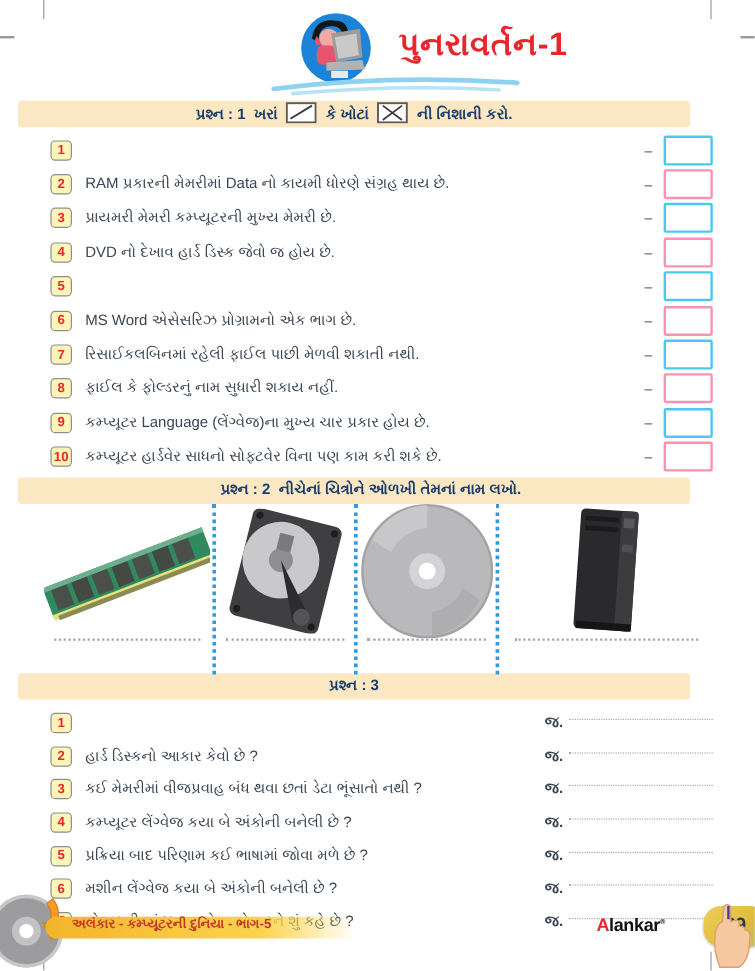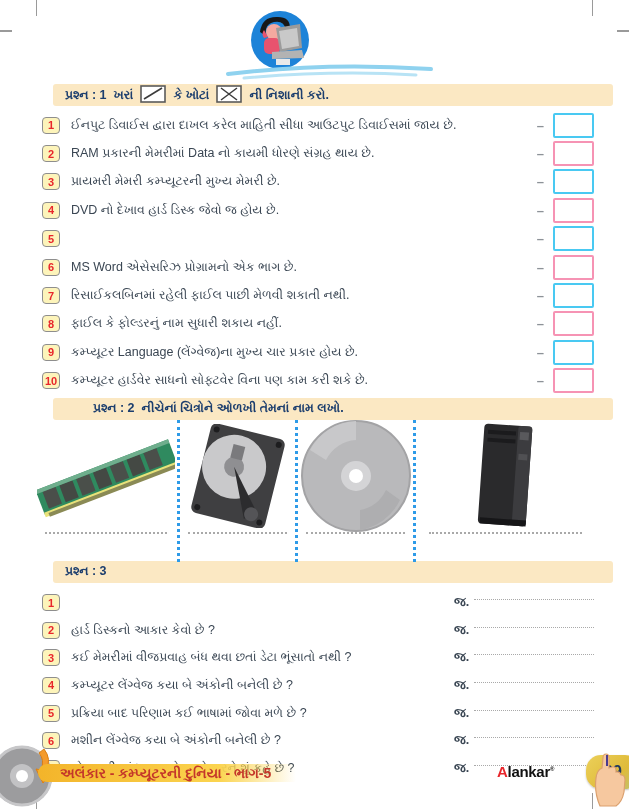--- a/index.html
+++ b/index.html
@@ -11,23 +11,23 @@
   }
   
   .crop { position:absolute; background:#9a9a9a; }
   
   .header { position:relative; height:84px; }
   .mascot-wrap { position:absolute; left:250px; top:10px; width:60px; height:60px; }
   .page-title { position:absolute; left:332px; top:22px; font-size:27px; font-weight:bold; color:#e8262b; letter-spacing:0.5px; }
   .swoosh { position:absolute; left:226px; top:64px; }
   
   .section-bar {
-    margin-left:53px; width:560px; height:22px; background:#fbe8c3; border-radius:3px;
+    margin-left:15px; width:560px; height:22px; background:#fbe8c3; border-radius:3px;
     display:flex; align-items:center; gap:7px; padding:0 12px;
-    color:#1c3e6e; font-weight:bold; font-size:12.5px;
+    color:#1c3e6e; font-weight:bold; font-size:12.5px;justify-content:center;
   }
   .checkbox-demo { display:inline-block; }
   
   .q1-list { margin-top:5px; }
   .q-row { display:flex; align-items:center; height:28.4px; padding-left:42px; padding-right:35px; }
   .num-badge {
     width:18px; height:17px; flex:0 0 18px; background:#fdf4ba; border:1px solid #8e8e8e; border-radius:4px;
     color:#e8262b; font-weight:bold; font-size:11px; display:flex; align-items:center; justify-content:center;
   }
   .q-text { margin-left:11px; font-size:12.5px; color:#3a4653; }
@@ -45,22 +45,22 @@
   
   .q3-list { margin-top:6px; }
   .q3-row { display:flex; align-items:center; height:27.6px; padding-left:42px; padding-right:35px; }
   .q3-ans { margin-left:auto; width:140px; display:flex; align-items:center; gap:5px; }
   .ans-label { color:#3a4653; font-size:12.5px; font-weight:bold; }
   .write-line { flex:1; border-top:1.5px dotted #a9a9a9; height:0; margin-top:-6px; }
   
   .footer-banner {
     position:absolute; left:38px; top:764px; width:258px; height:18px;
     background:linear-gradient(to right,#f3b42a,#fbd44f 70%,rgba(251,212,79,0));
-    border-radius:9px 0 0 9px; display:flex; align-items:flex-end; padding-left:22px;
-    color:#c4372a; font-weight:bold; font-size:14px;
+    border-radius:9px 0 0 9px; display:flex; align-items:flex-start; padding-left:22px;
+    color:#c4372a; font-weight:bold; font-size:11px;
   }
   .cd-icon { position:absolute; left:-6px; top:743px; }
   .brand { position:absolute; left:497px; top:763px; font-size:15px; font-weight:bold; color:#111111; letter-spacing:-0.3px; }
   .brand .a-red { color:#e8262b; }
   .brand sup { font-size:6px; }
   .page-badge {
     position:absolute; left:562px; top:755px; width:54px; height:34px; border-radius:15px;
     background:linear-gradient(135deg,#ecd05a,#dfbb3a 60%,#b9c27a);
     display:flex; align-items:center; justify-content:center;
     color:#223a5e; font-weight:bold; font-size:16px;
@@ -86,20 +86,21 @@
       <path d="M10 22 Q12 6 28 7 Q40 7 40 18 L36 20 Q34 10 24 12 Q14 14 16 26 Z" fill="#171717"></path>
       <circle cx="24" cy="22" r="8" fill="#f4a9a0"></circle>
       <path d="M14 20 q-3 4 0 8 l4 -1 z" fill="#e8536e"></path>
       <rect x="14" y="28" width="16" height="16" rx="5" fill="#e8536e"></rect>
       <polygon points="26,18 50,14 52,38 30,42" fill="#9b9b9b"></polygon>
       <polygon points="29,21 47,18 49,36 32,39" fill="#c9c9c9"></polygon>
       <polygon points="22,42 52,40 54,48 22,49" fill="#b3b3b3"></polygon>
       <rect x="26" y="49" width="14" height="6" fill="#e9e9e9"></rect>
     </svg>
   </div>
+  <div class="page-title">પુનરાવર્તન-1</div>
   <div class="swoosh">
     <svg width="210" height="18" viewBox="0 0 210 18">
       <path d="M2 10 Q 100 -2 205 5" stroke="#8fd2ef" stroke-width="4" fill="none" stroke-linecap="round"></path>
       <path d="M18 14 Q 110 6 190 11" stroke="#b8e3f5" stroke-width="3" fill="none" stroke-linecap="round"></path>
     </svg>
   </div>
 </div>
 
 <div class="section-bar">
   <span>પ્રશ્ન : 1</span>
@@ -116,21 +117,20 @@
       <rect x="1" y="1" width="24" height="16" fill="#ffffff" stroke="#5a5a5a" stroke-width="1.6"></rect>
       <path d="M5 3 L21 15 M21 3 L5 15" stroke="#3c3c3c" stroke-width="1.5" fill="none"></path>
     </svg>
   </span>
   <span>ની નિશાની કરો.</span>
 </div>
 
 <div class="q1-list">
   <div class="q-row">
     <span class="num-badge">1</span>
-    <span class="q-text">ઈનપુટ ડિવાઈસ દ્વારા દાખલ કરેલ માહિતી સીધા આઉટપુટ ડિવાઈસમાં જાય છે.</span>
     <span class="row-right">
         <span class="dash">–</span>
         <span class="ans-box cyan"></span>
       </span>
   </div>
   <div class="q-row">
     <span class="num-badge">2</span>
     <span class="q-text">RAM પ્રકારની મેમરીમાં Data નો કાયમી ધોરણે સંગ્રહ થાય છે.</span>
     <span class="row-right">
         <span class="dash">–</span>

